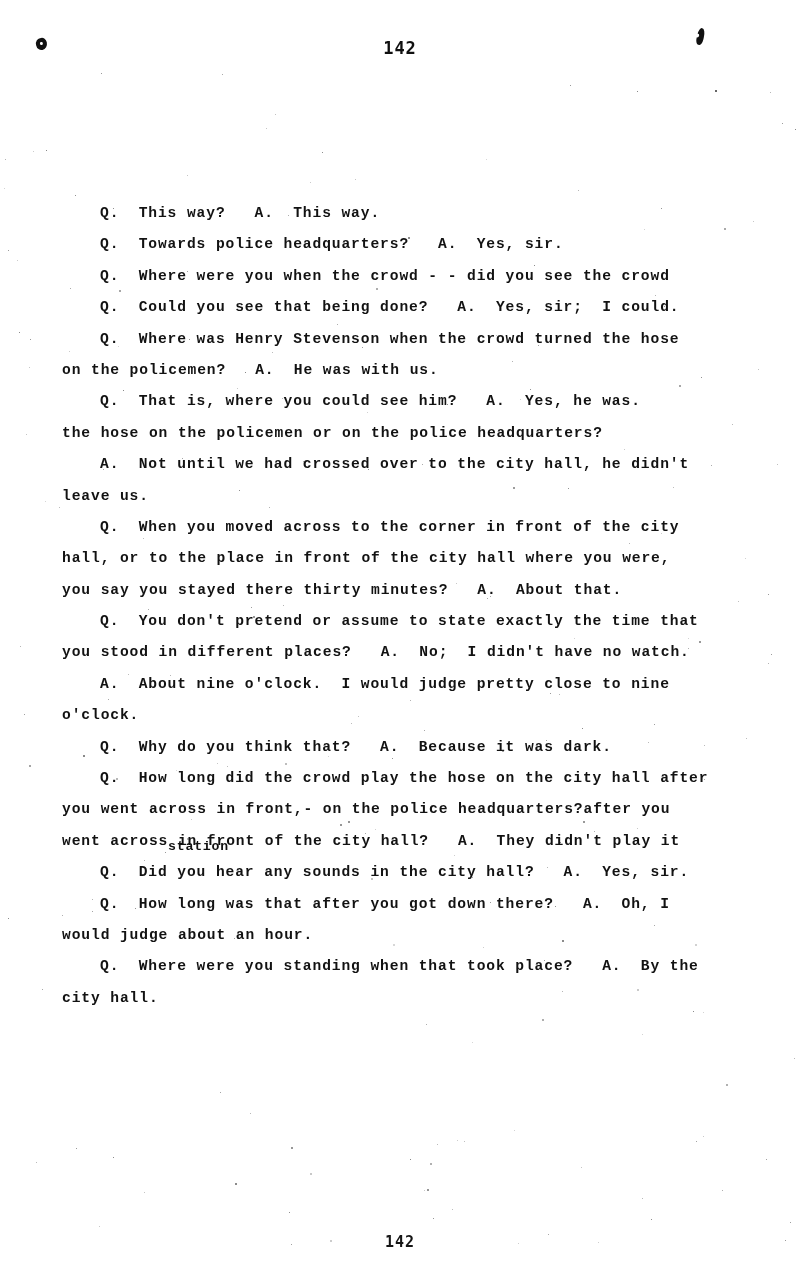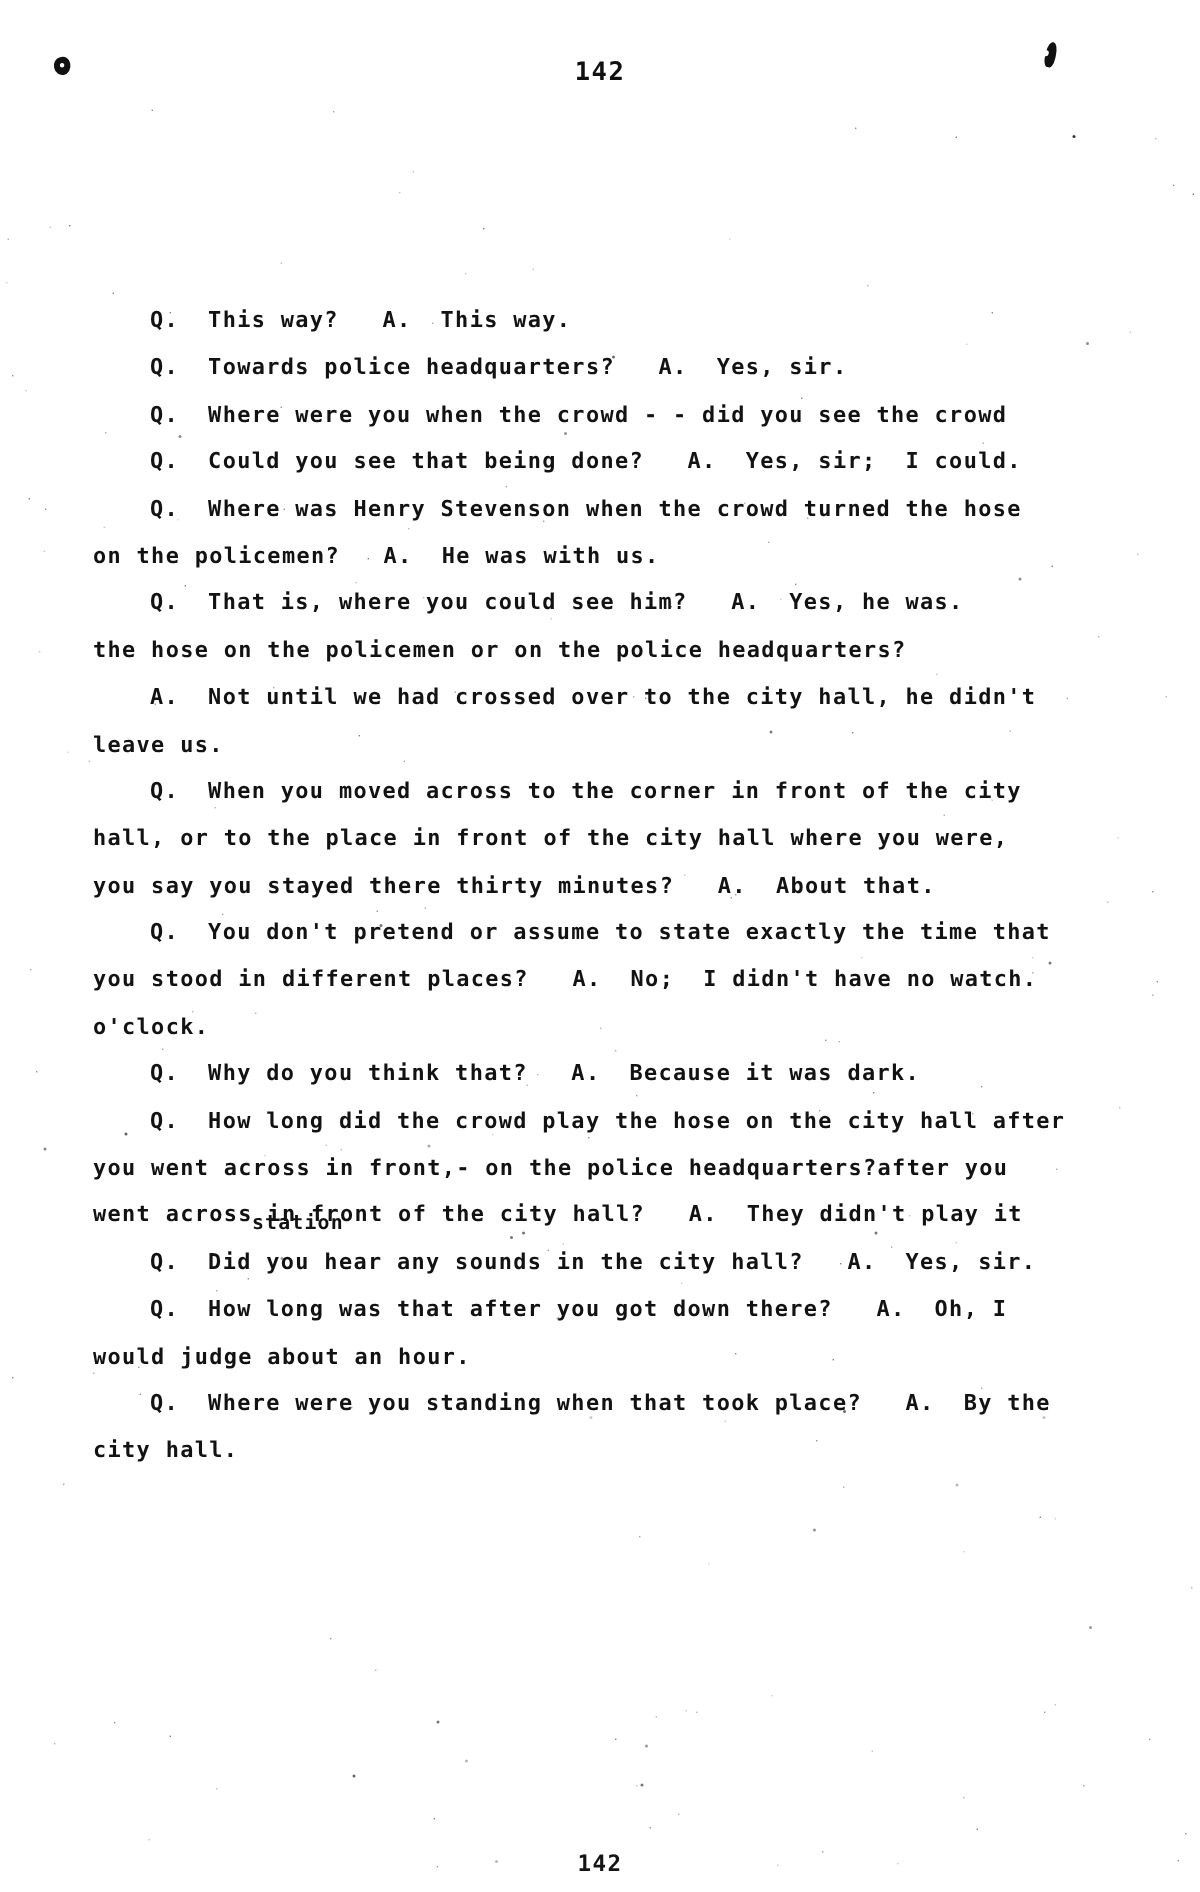--- a/index.html
+++ b/index.html
@@ -98,20 +98,21 @@
     background: #333;
     border-radius: 50%;
   }
 
   
   .body-text {
     position: absolute;
     top: 198px;
     left: 0;
     width: 800px;
+    font-family: Liberation Mono, monospace;
   }
 
   .line {
     position: relative;
     height: 31.4px;
     line-height: 31.4px;
     font-size: 14.6px;
     font-weight: bold;
     letter-spacing: 0.9px;
     white-space: pre;
@@ -170,20 +171,21 @@
       <div class="line">on the policemen?   A.  He was with us.</div>
       <div class="line indent">Q.  That is, where you could see him?   A.  Yes, he was.</div>
       <div class="line">the hose on the policemen or on the police headquarters?</div>
       <div class="line indent">A.  Not until we had crossed over to the city hall, he didn't</div>
       <div class="line">leave us.</div>
       <div class="line indent">Q.  When you moved across to the corner in front of the city</div>
       <div class="line">hall, or to the place in front of the city hall where you were,</div>
       <div class="line">you say you stayed there thirty minutes?   A.  About that.</div>
       <div class="line indent">Q.  You don't pretend or assume to state exactly the time that</div>
       <div class="line">you stood in different places?   A.  No;  I didn't have no watch.</div>
+      <div class="line indent">A.  About nine o'clock.  I would judge pretty close to nine</div>
       <div class="line">o'clock.</div>
       <div class="line indent">Q.  Why do you think that?   A.  Because it was dark.</div>
       <div class="line indent">Q.  How long did the crowd play the hose on the city hall after</div>
       <div class="line">you went across in front,- on the police headquarters?after you</div>
       <div class="line">went across in front of the city hall?   A.  They didn't play it</div>
       <div class="insertion-line">
         <span class="insertion">station</span>
       </div>
       <div class="line indent">Q.  Did you hear any sounds in the city hall?   A.  Yes, sir.</div>
       <div class="line indent">Q.  How long was that after you got down there?   A.  Oh, I</div>

